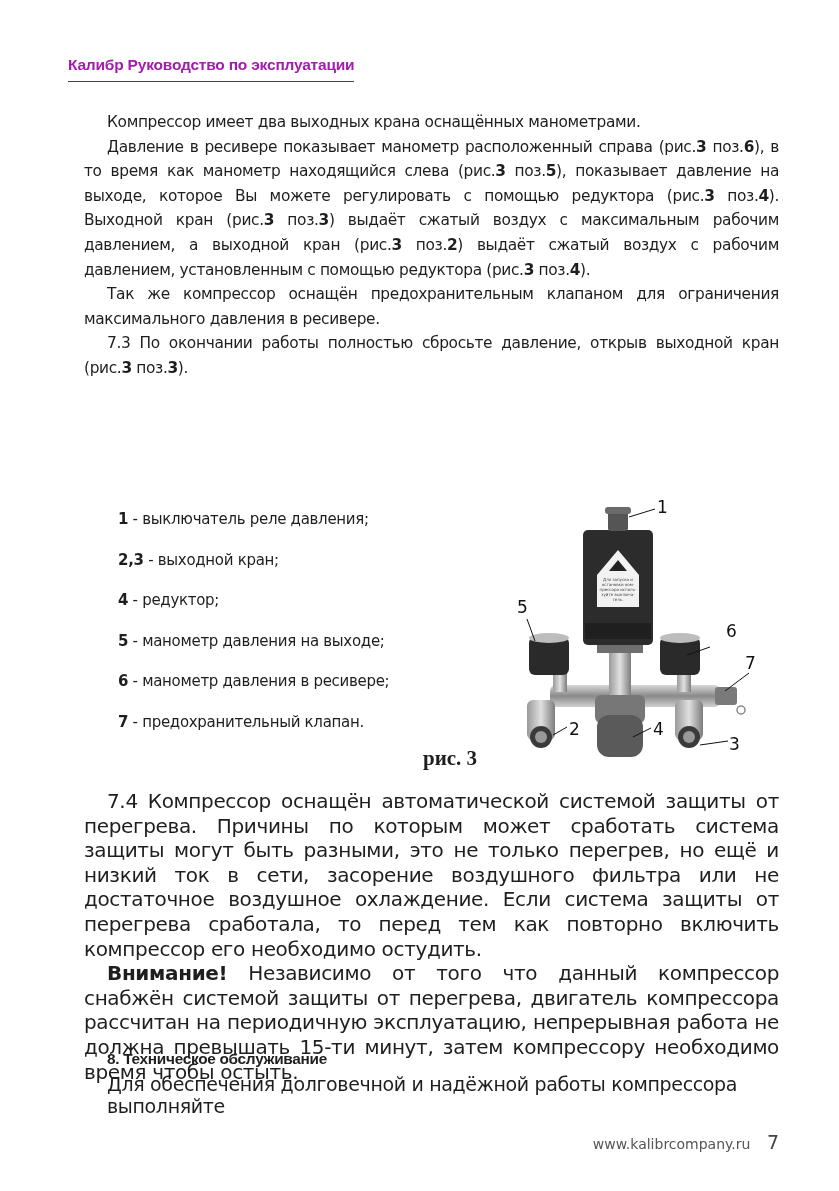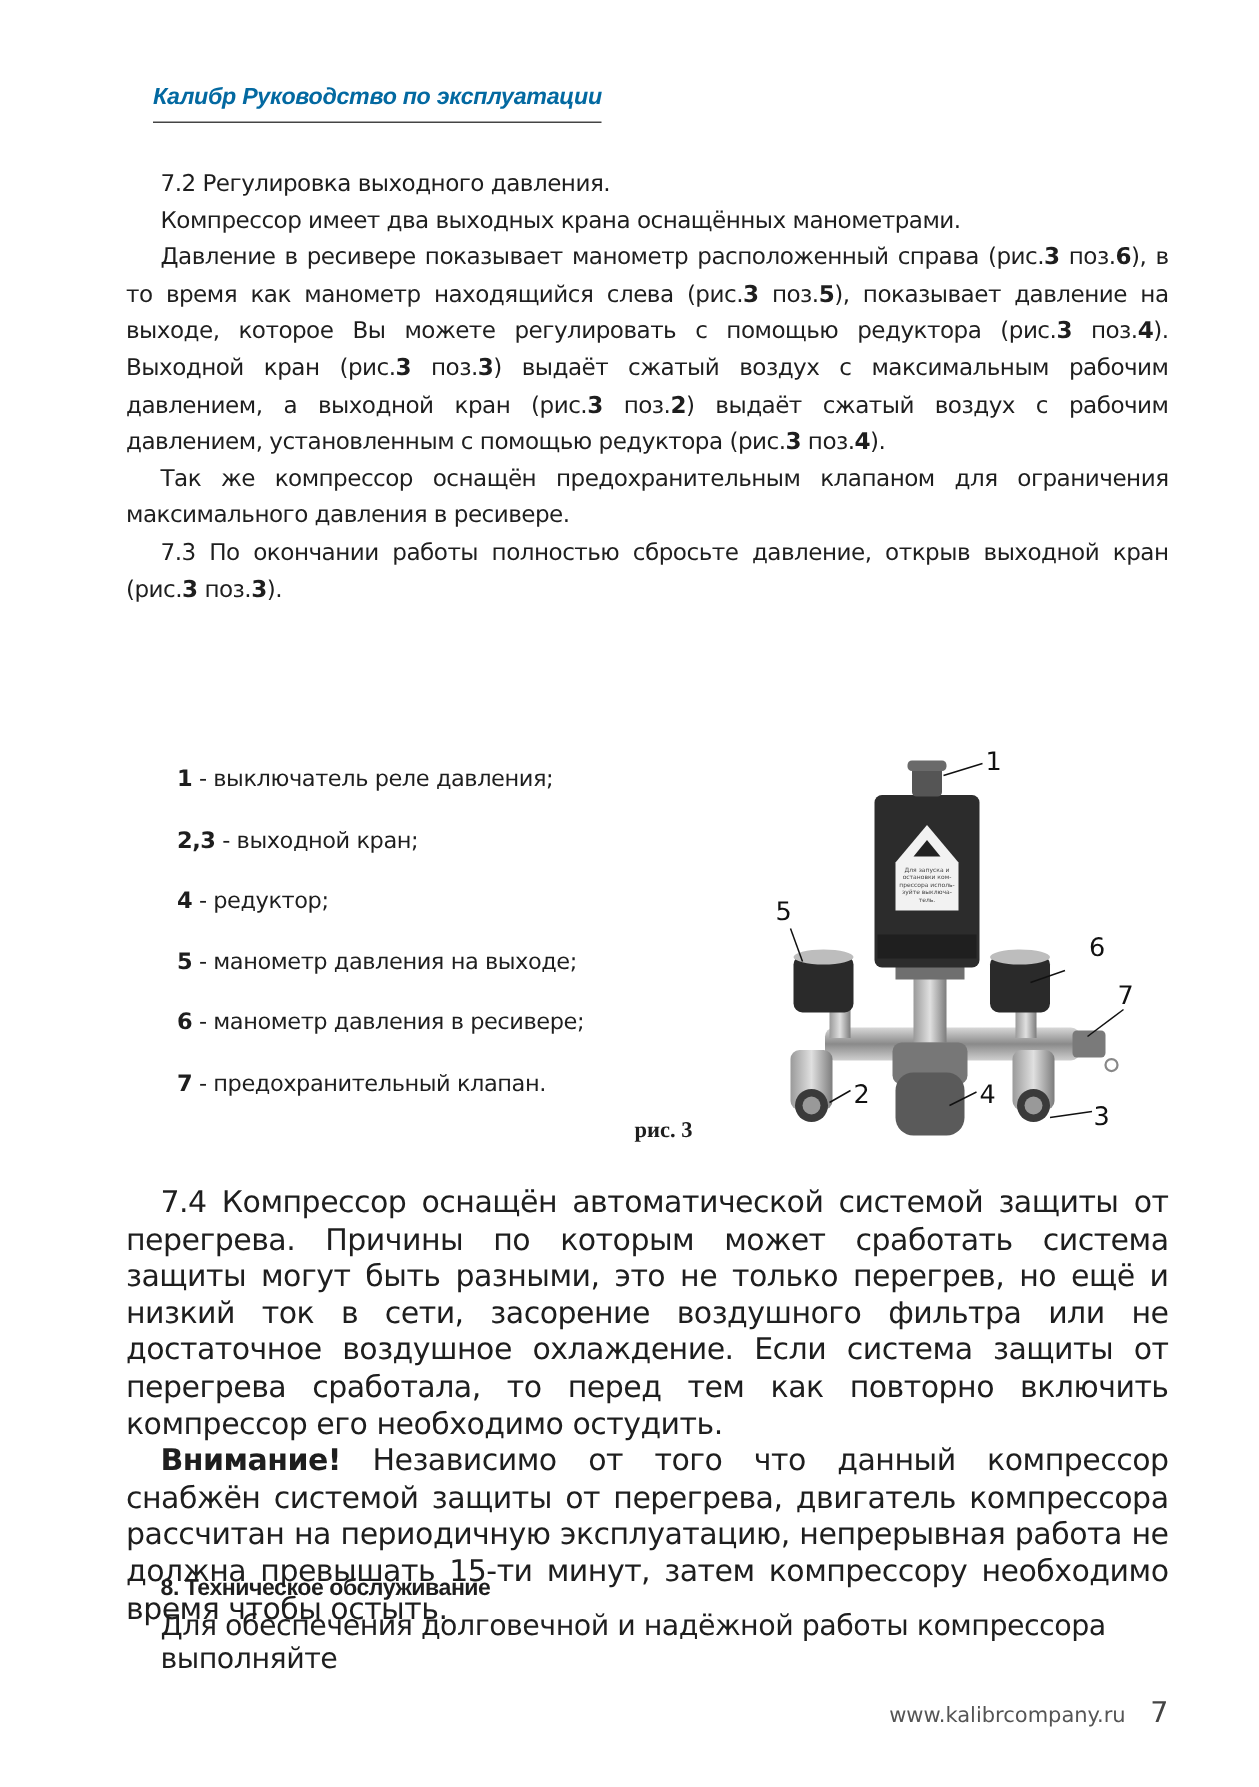--- a/index.html
+++ b/index.html
@@ -1,45 +1,44 @@
 <!DOCTYPE html>
 <html><head>
 <meta charset="utf-8">
 <style>
   html, body { margin:0; padding:0; background:#ffffff; }
   body { width:839px; height:1191px; position:relative; overflow:hidden;
          font-family:"DejaVu Sans", sans-serif; color:#1e1e1e; }
-  .running-head { position:absolute; left:102px; top:56px; font-family:"Liberation Sans", sans-serif;
-                  font-weight:bold; font-size:15.5px; color:#0369a1; letter-spacing:-0.2px;
-                  padding-bottom:7px; border-bottom:1.5px solid #444;font-style:italic; }
+  .running-head { position:absolute; left:68px; top:56px; font-family:"Liberation Sans", sans-serif;
+                  font-weight:bold; font-size:15.5px; color:#a21caf; letter-spacing:-0.2px;
+                  padding-bottom:7px; border-bottom:1.5px solid #444; }
   .body { position:absolute; left:84px; top:110px; width:695px;
           font-size:15.4px; line-height:24.6px; letter-spacing:-0.35px; }
   .p { margin:0; text-align:justify; }
   .ind { text-indent:23px; }
   b { font-weight:bold; }
   .legend { position:absolute; left:118px; top:507px; font-size:15px; line-height:24px; letter-spacing:-0.3px; }
   .legend .li { height:40.5px; }
   .fig { position:absolute; left:505px; top:495px; width:285px; height:270px; }
   .caption { position:absolute; left:423px; top:746px; font-family:"Liberation Serif", serif;
-             font-weight:bold; font-size:15px; }
+             font-weight:bold; font-size:21px; }
   .body2 { position:absolute; left:84px; top:789px; width:695px;
            font-size:20px; line-height:24.6px; letter-spacing:-0.35px; }
   .section-title { position:absolute; left:107px; top:1050px; font-weight:bold; font-size:15.4px;
                    font-family:"Liberation Sans", sans-serif; letter-spacing:-0.3px; }
   .last-line { position:absolute; left:107px; top:1073px; font-size:19px; letter-spacing:-0.35px; width:672px; }
   .footer { position:absolute; right:60px; top:1131px; font-size:14px; color:#555; }
   .footer .pn { font-size:19px; margin-left:12px; color:#444; }
 </style>
 </head>
 <body>
 
 <div class="running-head">Калибр Руководство по эксплуатации</div>
 
 <div class="body">
-  <p class="p ind"><span>7.2 Регулировка выходного давления.</span></p>
   <p class="p ind"><span>Компрессор имеет два выходных крана оснащённых манометрами.</span></p>
   <p class="p ind"><span>Давление в ресивере показывает манометр расположенный справа (рис.</span><b>3</b><span> поз.</span><b>6</b><span>), в то время как манометр находящийся слева (рис.</span><b>3</b><span> поз.</span><b>5</b><span>), показывает давление на выходе, которое Вы можете регулировать с помощью редуктора (рис.</span><b>3</b><span> поз.</span><b>4</b><span>). Выходной кран (рис.</span><b>3</b><span> поз.</span><b>3</b><span>) выдаёт сжатый воздух с максималь­ным рабочим давлением, а выходной кран (рис.</span><b>3</b><span> поз.</span><b>2</b><span>) выдаёт сжатый воздух с рабочим давлением, установленным с помощью редуктора (рис.</span><b>3</b><span> поз.</span><b>4</b><span>).</span></p>
   <p class="p ind"><span>Так же компрессор оснащён предохранительным клапаном для ограничения максимального давления в ресивере.</span></p>
   <p class="p ind"><span>7.3 По окончании работы полностью сбросьте давление, открыв выходной кран (рис.</span><b>3</b><span> поз.</span><b>3</b><span>).</span></p>
 </div>
 
 <div class="legend">
   <div class="li"><b>1</b><span> - выключатель реле давления;</span></div>
   <div class="li"><b>2,3</b><span> - выходной кран;</span></div>
   <div class="li"><b>4</b><span> - редуктор;</span></div>

